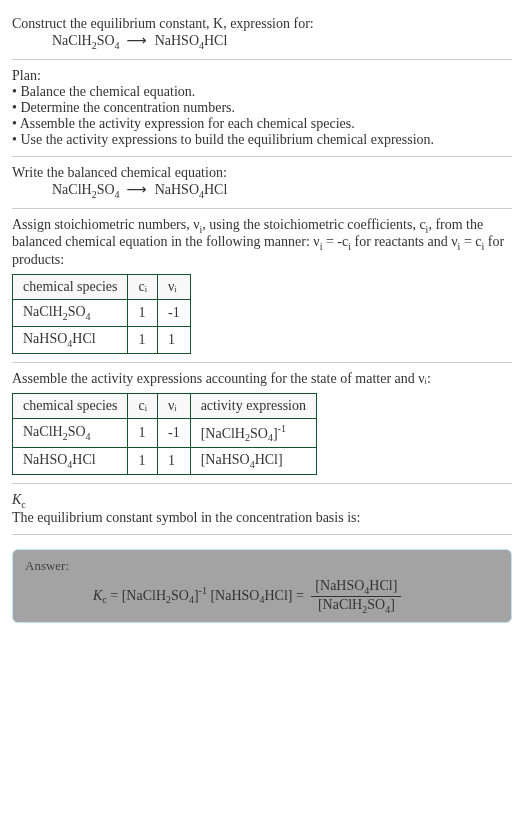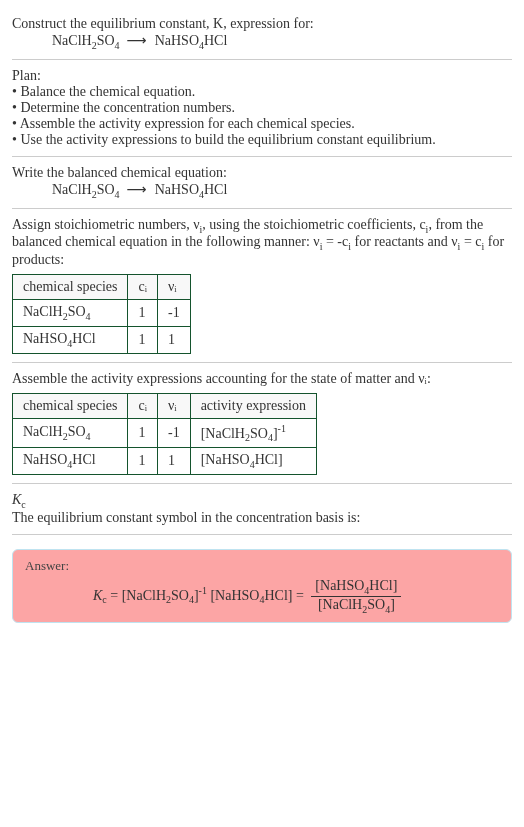--- a/index.html
+++ b/index.html
@@ -25,21 +25,21 @@
   }
   table.data td, table.data th {
     border: 1px solid #14532d;
     padding: 4px 10px;
     font-weight: normal;
     text-align: left;
     font-size: 14px;
   }
   table.data th { background: #f8f8f8; }
   .answer-box {
-    background: #fca5a5;
+    background: #a3a3a3;
     border: 1px solid #bfe3f0;
     border-radius: 6px;
     padding: 8px 12px;
     margin-top: 6px;
   }
   .answer-label {
     font-size: 13px;
     color: #444;
     margin-bottom: 4px;
   }
@@ -68,21 +68,21 @@
       <span>NaHSO</span><span class="sub">4</span><span>HCl</span>
     </span>
   </div>
 </div>
 
 <div class="section">
   <div>Plan:</div>
   <div>• Balance the chemical equation.</div>
   <div>• Determine the concentration numbers.</div>
   <div>• Assemble the activity expression for each chemical species.</div>
-  <div>• Use the activity expressions to build the equilibrium constant equilibrium.</div>
+  <div>• Use the activity expressions to build the equilibrium chemical expression.</div>
 </div>
 
 <div class="section">
   <div>Write the balanced chemical equation:</div>
   <div class="nowrap">
     <span>
       <span>NaClH</span><span class="sub">2</span><span>SO</span><span class="sub">4</span>
     </span>
     &nbsp;<span class="arrow">⟶</span>&nbsp;
     <span>

